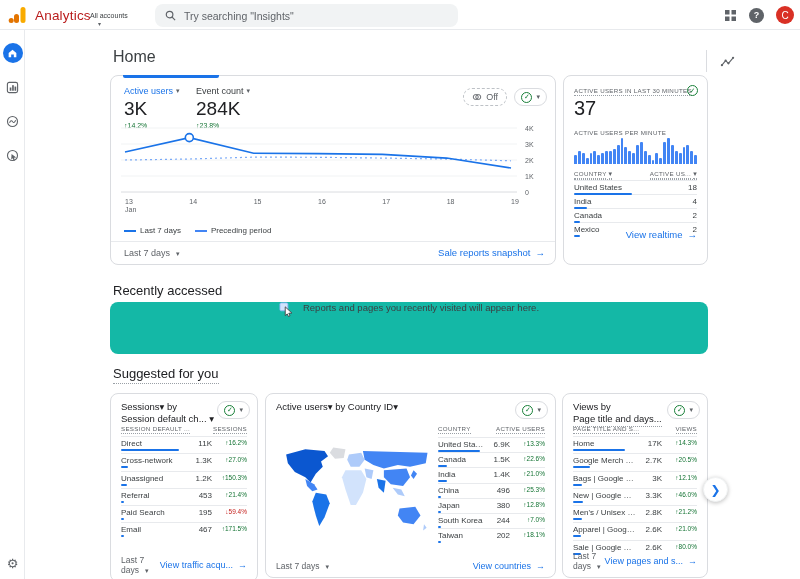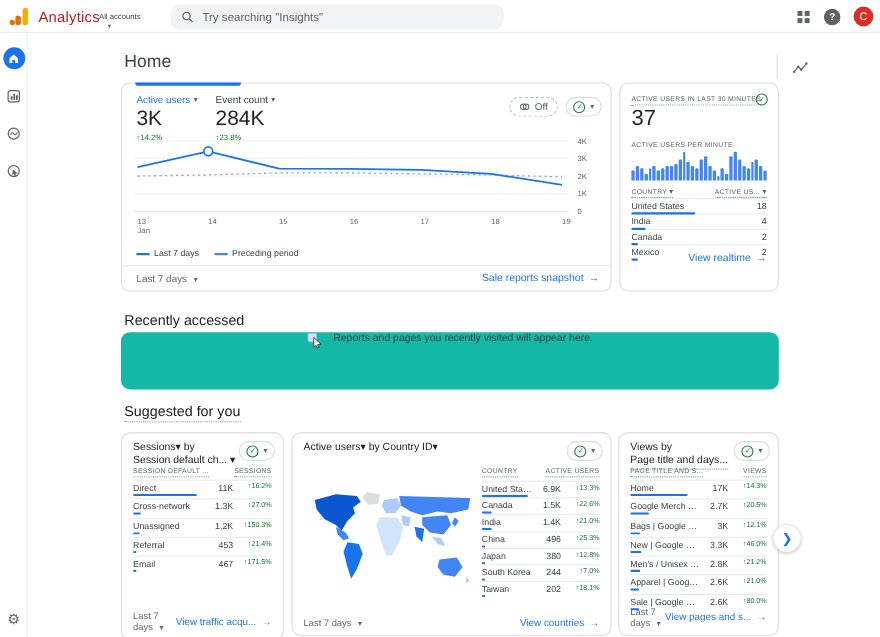--- a/index.html
+++ b/index.html
@@ -416,20 +416,28 @@
         <div class="srow">
           <span class="srow-left">
             <span class="srow-name">Referral</span>
             <span class="sbar" style="width:3px"></span>
           </span>
           <span class="srow-val">453</span>
           <span class="srow-delta up">↑21.4%</span>
         </div>
         <div class="srow">
           <span class="srow-left">
+            <span class="srow-name">Paid Search</span>
+            <span class="sbar" style="width:3px"></span>
+          </span>
+          <span class="srow-val">195</span>
+          <span class="srow-delta down">↓59.4%</span>
+        </div>
+        <div class="srow">
+          <span class="srow-left">
             <span class="srow-name">Email</span>
             <span class="sbar" style="width:3px"></span>
           </span>
           <span class="srow-val">467</span>
           <span class="srow-delta up">↑171.5%</span>
         </div>
       </div>
     <div class="card-footer" style="left:10px">
       <span class="range-sel" style="font-size:8.5px">Last 7 days</span>
       <span class="view-link" style="font-size:9px">View traffic acqu...</span>

